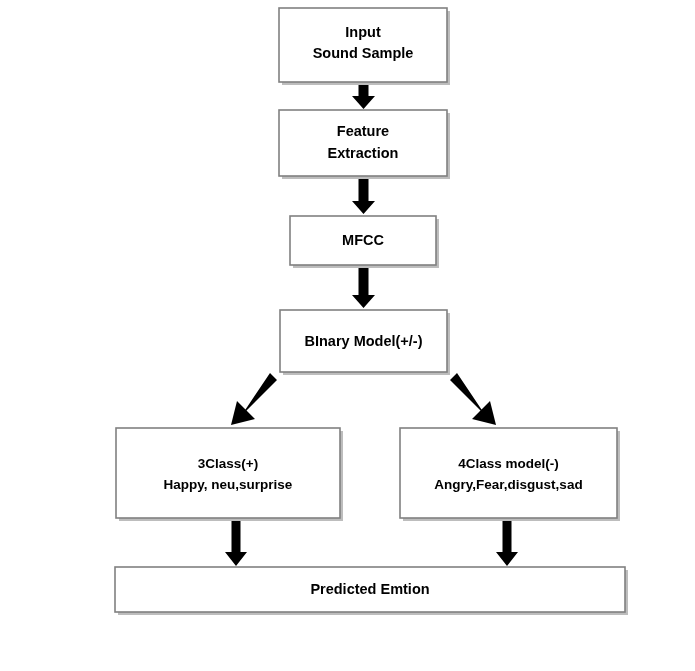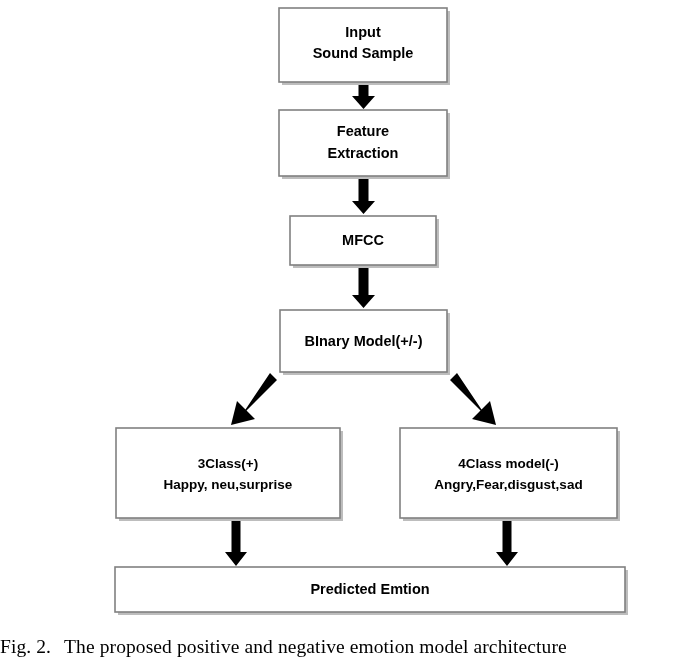--- a/index.html
+++ b/index.html
@@ -141,17 +141,14 @@
     </g>
 
     <g>
       <rect class="node-shadow" x="118" y="570" width="510" height="45"></rect>
       <rect class="node-box" x="115" y="567" width="510" height="45"></rect>
       <text class="node-label size-m" x="370" y="590.5">Predicted Emtion</text>
     </g>
 
   </svg>
 
-  <div class="caption">
-    <span class="cap-num">Fig. 2.</span><span>The proposed positive and negative emotion model architecture</span>
-  </div>
 
 </div>
 
 </body></html>

